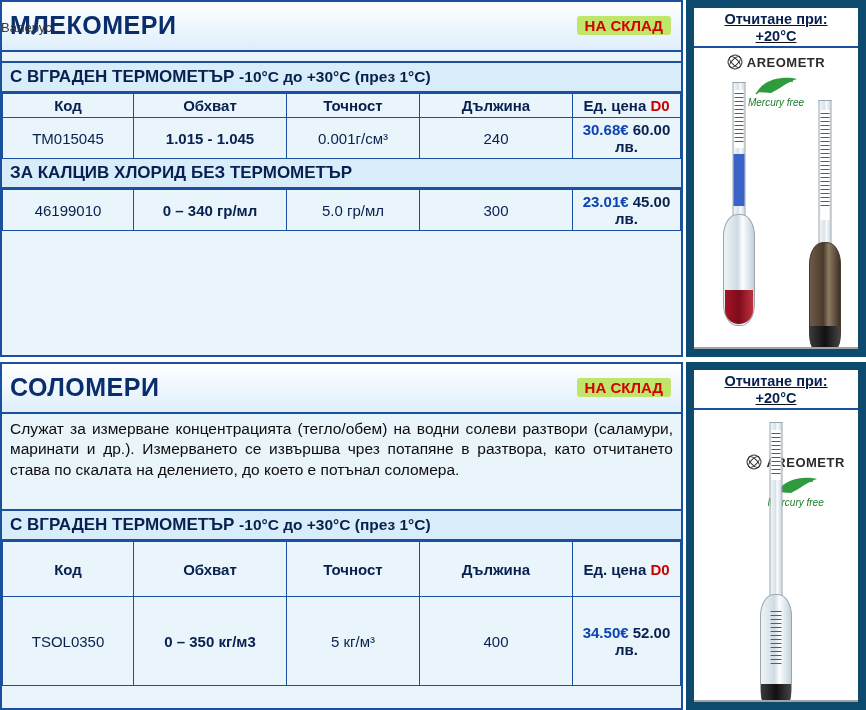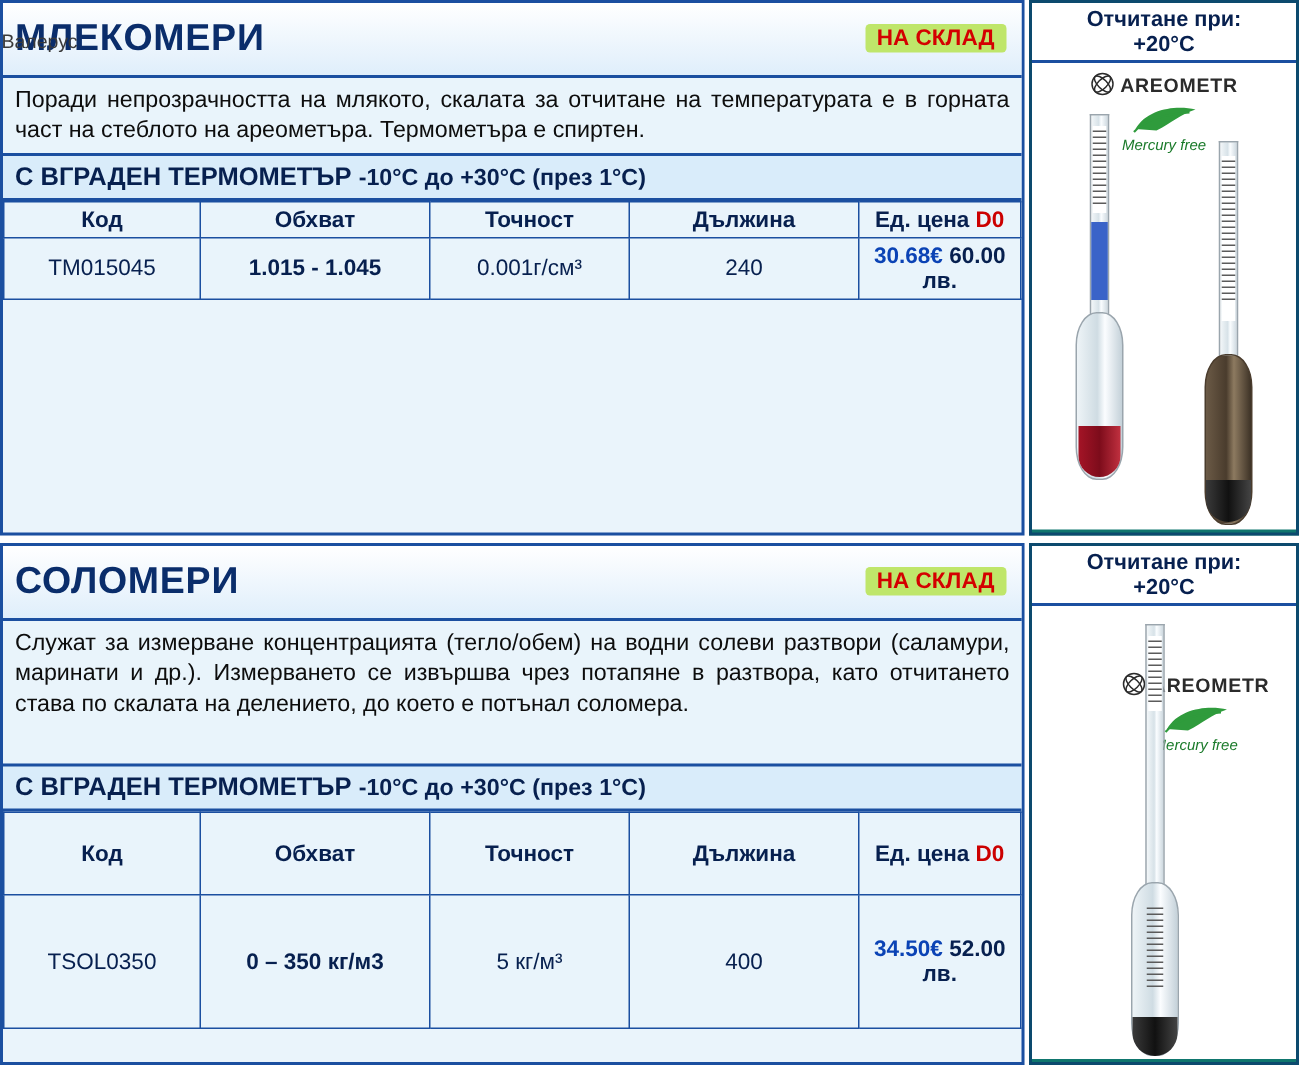--- a/index.html
+++ b/index.html
@@ -8,21 +8,21 @@
     background:#ffffff;
     font-family:"Liberation Sans", sans-serif;
     font-size:15px;
     color:#111;
     overflow:hidden;
   }
   .page{position:relative;width:866px;height:710px;}
 
   
   .section{position:absolute;left:0;width:683px;border:2px solid #1b4fa0;box-sizing:border-box;background:#eaf4fb;}
-  .side{position:absolute;width:180px;border:2px solid #0c4a6e;box-sizing:border-box;background:#0f766e;}
+  .side{position:absolute;width:180px;border:8px solid #0c4a6e;box-sizing:border-box;background:#a3a3a3;text-decoration:underline;}
 
   .titlebar{
     display:flex;align-items:center;justify-content:space-between;
     background:linear-gradient(#ffffff,#dfeefb);
     border-bottom:2px solid #1b4fa0;
     padding:2px 10px 4px 8px;
     height:50px;box-sizing:border-box;
   }
   .title{
     font-size:25px;font-weight:bold;color:#0a2d6b;letter-spacing:.5px;
@@ -112,21 +112,20 @@
 <div class="page">
 
   <div class="section" style="top:0;height:357px;">
 
     <div class="titlebar">
       <div class="title">МЛЕКОМЕРИ</div>
       <div class="instock">НА СКЛАД</div>
     </div>
 
     <div class="desc">
-      <p>Поради непрозрачността на млякото, скалата за отчитане на температурата е в горната част на стеблото на ареометъра. Термометъра е спиртен.</p>
     </div>
 
     <div class="subhead">
       <span>С ВГРАДЕН ТЕРМОМЕТЪР</span>
       <span class="rng">-10°C до +30°C (през 1°C)</span>
     </div>
 
     <table class="tbl">
       <tbody>
           <tr>
@@ -145,21 +144,36 @@
         <td class="col-acc">0.001г/см³</td>
         <td class="col-len">240</td>
         <td class="col-price price">
           <span class="old">30.68€</span>
           <span class="new">60.00 лв.</span>
         </td>
       </tr>
     </tbody>
       </table>
 
-
+    <div class="subhead" style="border-top:none;">ЗА КАЛЦИВ ХЛОРИД БЕЗ ТЕРМОМЕТЪР</div>
+
+    <table class="tbl">
+      <tbody>
+          <tr>
+        <td class="col-code left">46199010</td>
+        <td class="col-range bold">0 – 340 гр/мл</td>
+        <td class="col-acc">5.0 гр/мл</td>
+        <td class="col-len">300</td>
+        <td class="col-price price">
+          <span class="old">23.01€</span>
+          <span class="new">45.00 лв.</span>
+        </td>
+      </tr>
+    </tbody>
+      </table>
   </div>
 
   <div class="side" style="top:0;left:686px;height:357px;">
     <div class="side-head">
       <div>Отчитане при:</div>
       <div>+20°C</div>
     </div>
     <div class="side-body">
       <div class="logo">
         <div class="lg-row">

